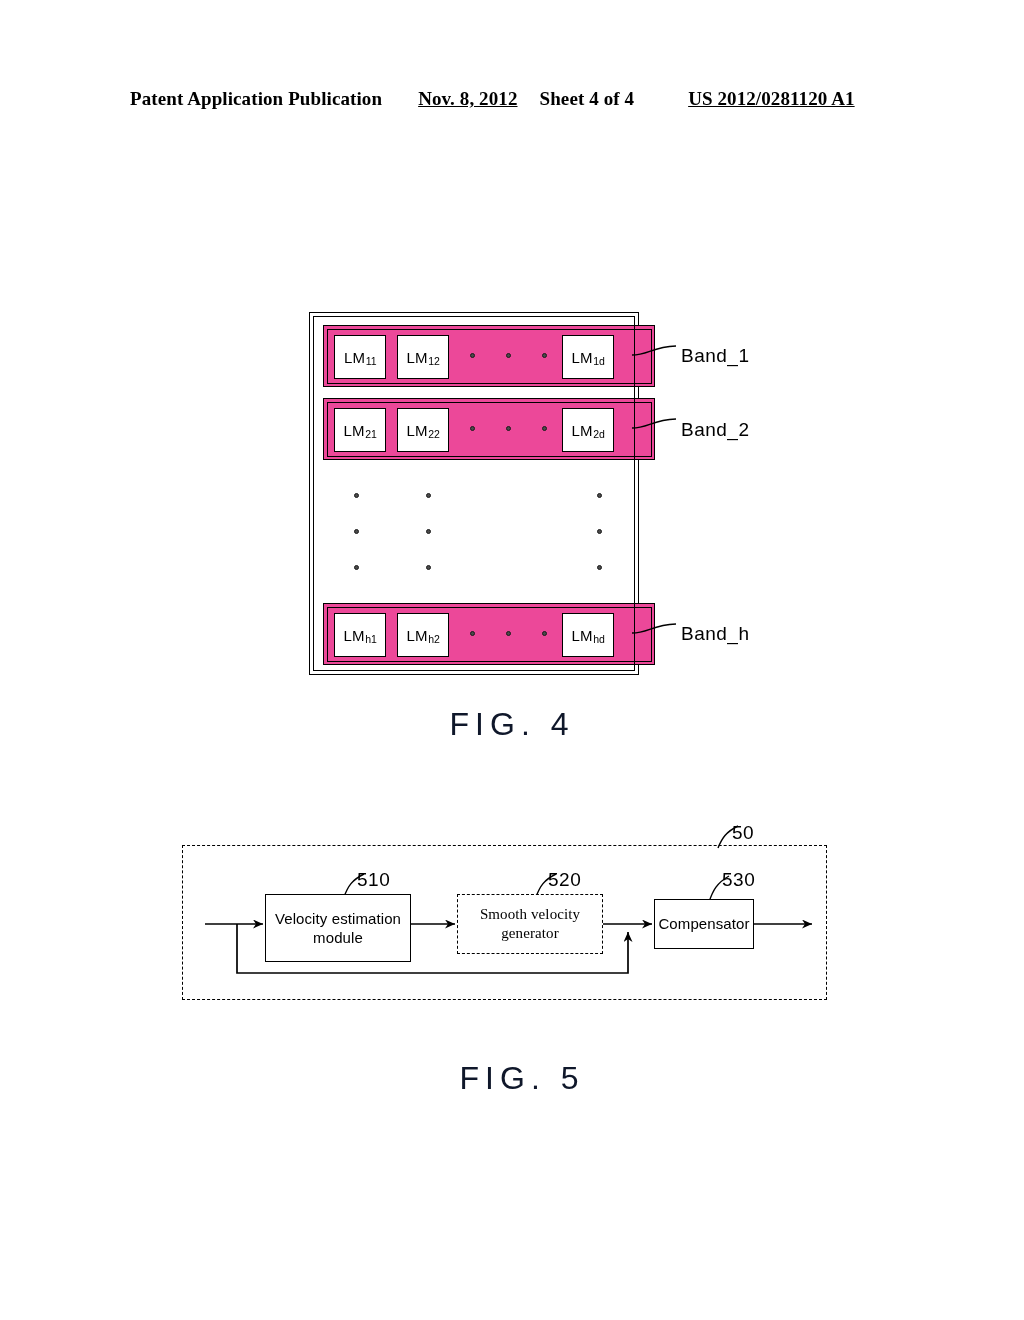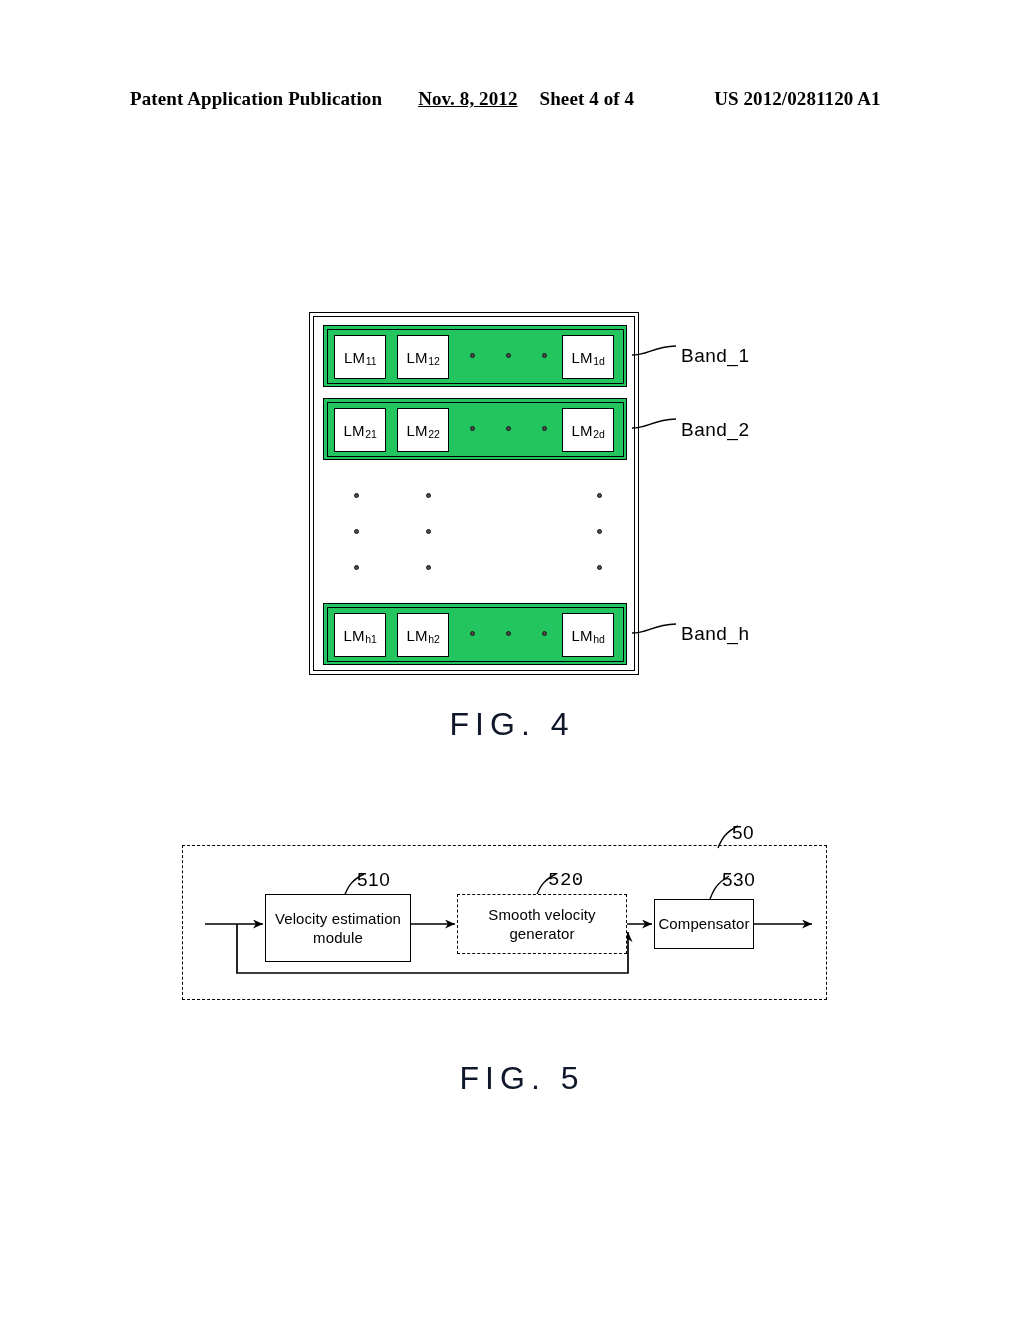--- a/index.html
+++ b/index.html
@@ -28,21 +28,21 @@
     font-weight: bold;
     font-size: 19px;
     letter-spacing: 0.1px;
     white-space: nowrap;
     display: flex;
     align-items: baseline;
   }
   #page-header .hdr-pub { }
   #page-header .hdr-date { margin-left: 36px; text-decoration: underline; }
   #page-header .hdr-sheet { margin-left: 22px; }
-  #page-header .hdr-patno { margin-left: 80px; }
+  #page-header .hdr-patno { margin-left: 54px; text-decoration: underline; }
 
   
   #fig4 {
     position: absolute;
     left: 309px;
     top: 312px;
     width: 330px;
     height: 363px;
     border: 1.6px solid #000;
     box-sizing: border-box;
@@ -52,25 +52,25 @@
     content: "";
     position: absolute;
     left: 3px; top: 3px; right: 3px; bottom: 3px;
     border: 0.9px solid #000;
     pointer-events: none;
   }
 
   .band {
     position: absolute;
     left: 13px;
-    width: 304px;
+    width: 332px;
     height: 62px;
     border: 1.5px solid #000;
     box-sizing: border-box;
-    background: #22c55e;
+    background: #ec4899;
   }
   .band::after {
     content: "";
     position: absolute;
     left: 2.5px; top: 2.5px; right: 2.5px; bottom: 2.5px;
     border: 0.8px solid #000;
     pointer-events: none;
   }
   #band-1 { top: 12px; }
   #band-2 { top: 85px; }
@@ -212,38 +212,39 @@
     letter-spacing: 0.1px;
     z-index: 4;
   }
   #box-510 {
     left: 265px; top: 894px;
     width: 146px; height: 68px;
     border: 1.6px solid #000;
   }
   #box-520 {
     left: 457px; top: 894px;
-    width: 170px; height: 60px;
+    width: 146px; height: 60px;
     border: 1.7px dashed #000;
+    font-family: Liberation Serif, serif;
   }
   #box-530 {
     left: 654px; top: 899px;
     width: 100px; height: 50px;
     border: 1.6px solid #000;
   }
 
   .ref-num {
     position: absolute;
     font-family: "Liberation Sans", sans-serif;
     font-size: 19px;
     letter-spacing: 0.5px;
     z-index: 5;
   }
   #ref-510 { left: 357px; top: 869px; }
-  #ref-520 { left: 548px; top: 869px; font-family: Liberation Mono, monospace; }
+  #ref-520 { left: 548px; top: 869px; }
   #ref-530 { left: 722px; top: 869px; }
   #ref-50  { left: 732px; top: 822px; }
 
   #fig5-wires {
     position: absolute;
     left: 0;
     top: 800px;
     width: 1024px;
     height: 230px;
     pointer-events: none;

